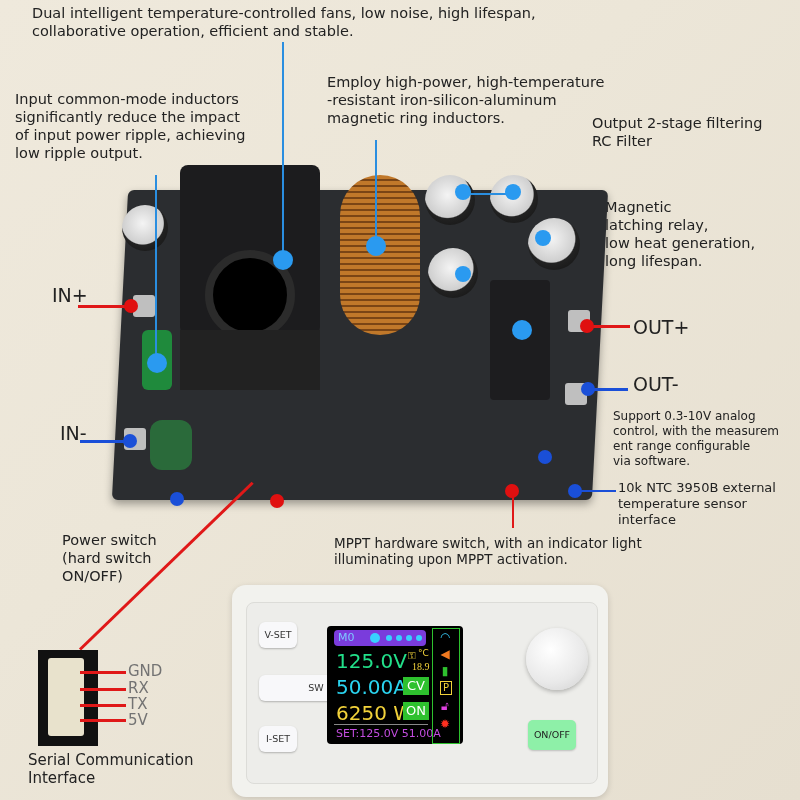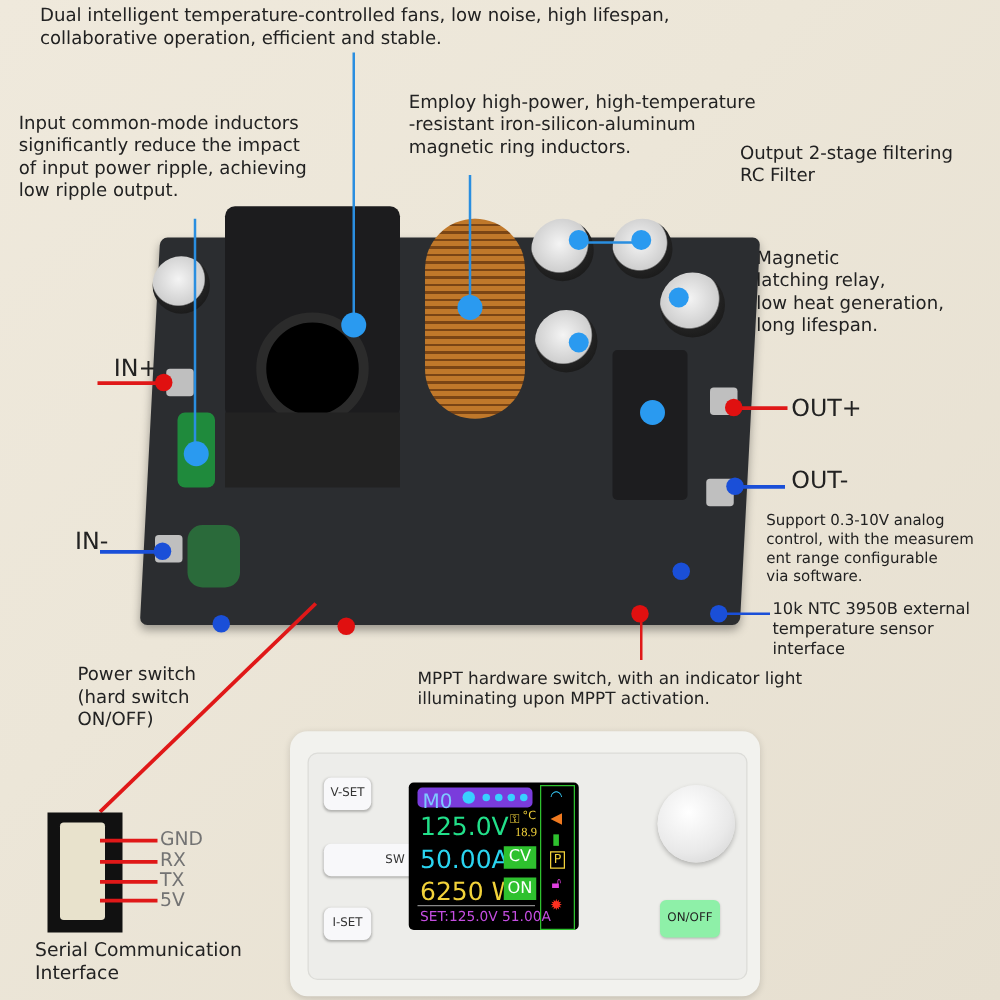--- a/index.html
+++ b/index.html
@@ -33,21 +33,21 @@
 
   
   .ctrl { position:absolute; left:232px; top:585px; width:376px; height:212px; background:#f2f2ee; border-radius:14px;
           box-shadow: 0 2px 6px rgba(0,0,0,0.15); }
   .ctrl-inner { position:absolute; left:246px; top:602px; width:350px; height:180px; background:#ededea; border-radius:8px;
                 border:1px solid #dcdcd8; }
   .side-btn { position:absolute; left:259px; width:38px; height:26px; background:#f8f8fa; border-radius:6px;
               box-shadow: 0 1px 2px rgba(0,0,0,0.25); font-size:9.5px; line-height:26px; text-align:center; color:#333; }
   .screen { position:absolute; left:327px; top:626px; width:136px; height:118px; background:#000; border-radius:4px; }
   .mbar { position:absolute; left:334px; top:630px; width:92px; height:16px; background:#7a3cdc; border-radius:4px; }
-  .mlabel { position:absolute; left:338px; top:631px; font-size:16px; color:#7ec8ff; }
+  .mlabel { position:absolute; left:338px; top:631px; font-size:11px; color:#7ec8ff; }
   .mdot { position:absolute; width:6px; height:6px; border-radius:50%; background:#38d0ff; top:635px; }
   .vreading { position:absolute; font-family:"DejaVu Sans", sans-serif; font-size:20px; line-height:22px; font-weight:normal; }
   .badge { position:absolute; background:#2ec12e; color:#fff; font-size:13px; line-height:18px; text-align:center; width:26px; height:18px; }
   .setline { position:absolute; left:336px; top:727px; font-size:11px; color:#c44de0; }
   .iconcol { position:absolute; left:432px; top:628px; width:26px; height:114px; border:1px solid #2ec12e; }
   .ico { position:absolute; left:437px; width:16px; text-align:center; font-size:12px; }
   .knob { position:absolute; left:526px; top:628px; width:62px; height:62px; border-radius:50%;
           background: radial-gradient(circle at 40% 35%,#ffffff 0%,#e9e9e9 60%,#cfcfcf 100%);
           box-shadow: 0 2px 4px rgba(0,0,0,0.25); }
   .onoff { position:absolute; left:528px; top:720px; width:48px; height:30px; background:#8ef0a8; border-radius:5px;
@@ -82,21 +82,21 @@
 temperature sensor
 interface</div>
 <div class="lbl" style="left:334px;top:535px;font-size:13.5px;line-height:16px;">MPPT hardware switch, with an indicator light
 illuminating upon MPPT activation.</div>
 <div class="lbl" style="left:62px;top:531px;">Power switch
 (hard switch
 ON/OFF)</div>
 <div class="lbl center" style="left:28px;top:751px;width:190px;font-size:15px;">Serial Communication
 Interface</div>
 
-<div class="lbl big" style="left:52px;top:284px;margin-left:39px;">IN+</div>
+<div class="lbl big" style="left:52px;top:284px;">IN+</div>
 <div class="lbl big" style="left:60px;top:422px;">IN-</div>
 <div class="lbl big" style="left:633px;top:316px;">OUT+</div>
 <div class="lbl big" style="left:633px;top:373px;">OUT-</div>
 
 <div class="pcb"></div>
 <div class="fan"></div>
 <div class="fan-hole"></div>
 <div class="heatsink"></div>
 <div class="toroid"></div>
 <div class="cap" style="left:425px;top:175px;width:50px;height:50px;"></div>

